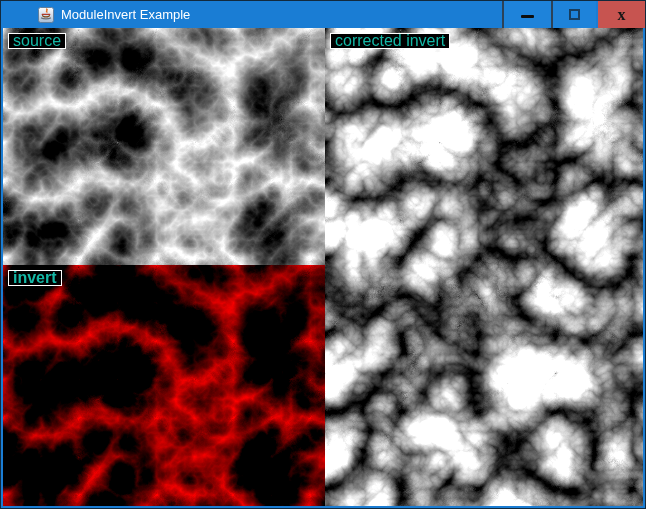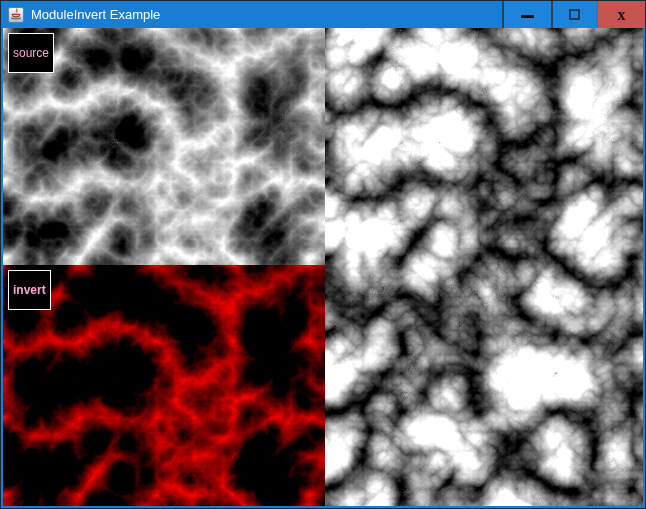--- a/index.html
+++ b/index.html
@@ -15,20 +15,21 @@
     overflow: hidden;
   }
 
   
   .titlebar {
     position: relative;
     height: 27px;
     background: #1a7dd4;
     display: flex;
     align-items: center;
+    padding-left: 30px;
   }
   .app-icon {
     width: 16px;
     height: 16px;
     margin-left: 7px;
     flex: 0 0 auto;
   }
   .title-text {
     color: #ffffff;
     font-size: 13px;
@@ -98,24 +99,24 @@
   .panel-invert    { left: 0;     top: 237px; width: 322px; height: 241px; font-weight: bold; }
   .panel-corrected { left: 322px; top: 0;     width: 318px; height: 478px; }
   .panel svg { display: block; }
 
   .panel-label {
     position: absolute;
     left: 5px;
     top: 5px;
     background: #000000;
     border: 1px solid #ffffff;
-    color: #f9a8d4;
-    font-size: 12px;
+    color: #14b8a6;
+    font-size: 16px;
     line-height: 14px;
-    padding: 12px 4px;
+    padding: 0 4px;
     white-space: nowrap;
   }
 </style>
 </head>
 <body>
 
 <div class="window">
 
   <div class="titlebar">
     <svg class="app-icon" viewBox="0 0 16 16" aria-hidden="true">
@@ -188,16 +189,17 @@
           <feTurbulence type="turbulence" baseFrequency="0.013" numOctaves="5" seed="11"></feTurbulence>
           <feColorMatrix type="matrix" values="1 0 0 0 0  1 0 0 0 0  1 0 0 0 0  0 0 0 0 1"></feColorMatrix>
           <feComponentTransfer>
             <feFuncR type="linear" slope="2.2" intercept="-0.18"></feFuncR>
             <feFuncG type="linear" slope="2.2" intercept="-0.18"></feFuncG>
             <feFuncB type="linear" slope="2.2" intercept="-0.18"></feFuncB>
           </feComponentTransfer>
         </filter>
         <rect width="318" height="478" fill="#d0d0d0" filter="url(#f-cor)"></rect>
       </svg>
+      <div class="panel-label">corrected invert</div>
     </div>
 
   </div>
 </div>
 
 </body></html>

